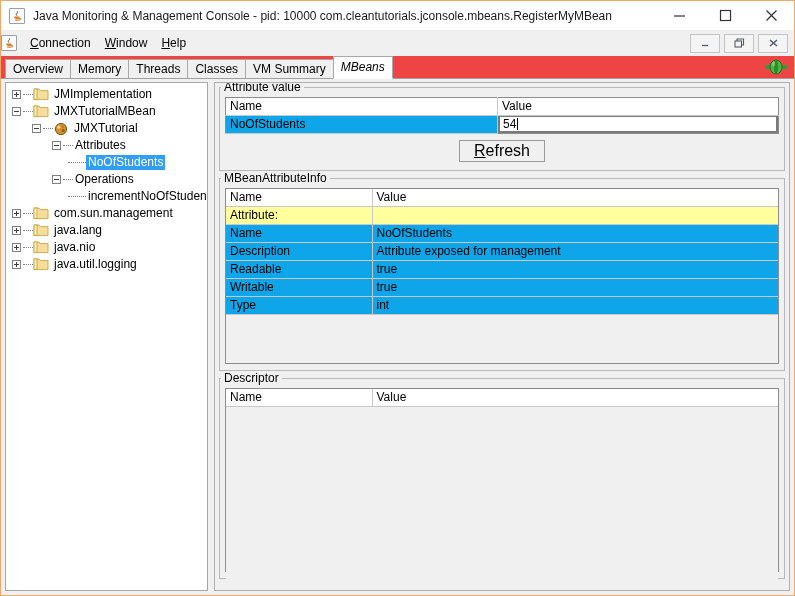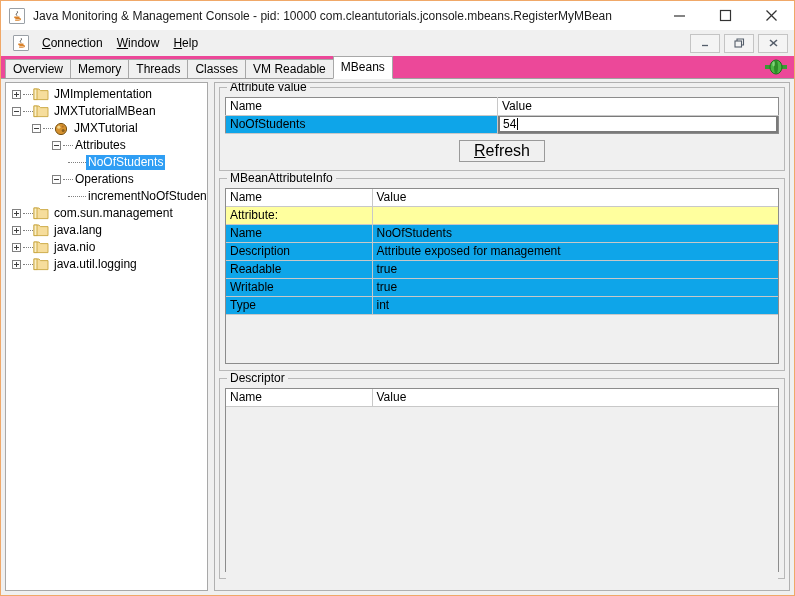--- a/index.html
+++ b/index.html
@@ -69,21 +69,21 @@
   }
   .winbtn svg { display: block; }
 
   
   .menubar {
     height: 26px;
     min-height: 26px;
     background: #f0f0f0;
     display: flex;
     align-items: center;
-    padding-left: 12px;
+    padding-left: 0;
     box-sizing: border-box;
     position: relative;
     text-align: center;
   }
   .menu-item {
     padding: 3px 7px;
     font-size: 12px;
     color: #000;
     white-space: nowrap;
   }
@@ -104,21 +104,21 @@
     align-items: center;
     justify-content: center;
     color: #4a4a55;
     box-sizing: border-box;
   }
 
   
   .tabstrip {
     height: 23px;
     min-height: 23px;
-    background: #ec4899;
+    background: #ef4444;
     display: flex;
     align-items: flex-end;
     position: relative;
     padding-left: 4px;
     box-sizing: border-box;
     border-bottom: 1px solid #a0a0a0;
   }
   .tab {
     font-size: 12px;
     padding: 3px 7px 3px 7px;
@@ -133,20 +133,21 @@
     white-space: nowrap;
   }
   .tab.active {
     background: #ffffff;
     height: 23px;
     padding-top: 4px;
     position: relative;
     z-index: 3;
     border-bottom: 1px solid #ffffff;
     margin-bottom: -1px;
+    font-style: italic;
   }
   .plug-icon {
     margin-left: auto;
     margin-right: 6px;
     margin-bottom: 2px;
     width: 24px;
     height: 18px;
   }
 
   
@@ -255,21 +256,21 @@
     border: 1px solid #b8b8b8;
     position: relative;
     margin-bottom: 7px;
     padding: 9px 5px 6px 5px;
     box-sizing: border-box;
     background: #f0f0f0;
   }
   .group > .legend {
     position: absolute;
     top: -7px;
-    left: 7px;
+    left: 1px;
     background: #f0f0f0;
     padding: 0 3px;
     font-size: 12px;
     color: #000;
     line-height: 13px;
   }
 
   
   .tbl {
     width: 100%;
@@ -406,21 +407,21 @@
           </svg>
       </div>
     </div>
   </div>
 
   <div class="tabstrip">
     <div class="tab">Overview</div>
     <div class="tab">Memory</div>
     <div class="tab">Threads</div>
     <div class="tab">Classes</div>
-    <div class="tab">VM Readable</div>
+    <div class="tab">VM Summary</div>
     <div class="tab active">MBeans</div>
     <span class="plug-icon">
       <svg width="24" height="18" viewBox="0 0 24 18">
         <rect x="1" y="7" width="6" height="4" fill="#3a9a34"></rect>
         <rect x="17" y="7" width="6" height="4" fill="#3a9a34"></rect>
         <ellipse cx="12" cy="9" rx="6" ry="7" fill="#4cb544" stroke="#1f6b1c" stroke-width="1"></ellipse>
         <ellipse cx="12" cy="9" rx="2" ry="7" fill="#2e8a28"></ellipse>
         <ellipse cx="9.6" cy="6" rx="1.3" ry="2.4" fill="#8fd98a" opacity="0.8"></ellipse>
       </svg>
     </span>

